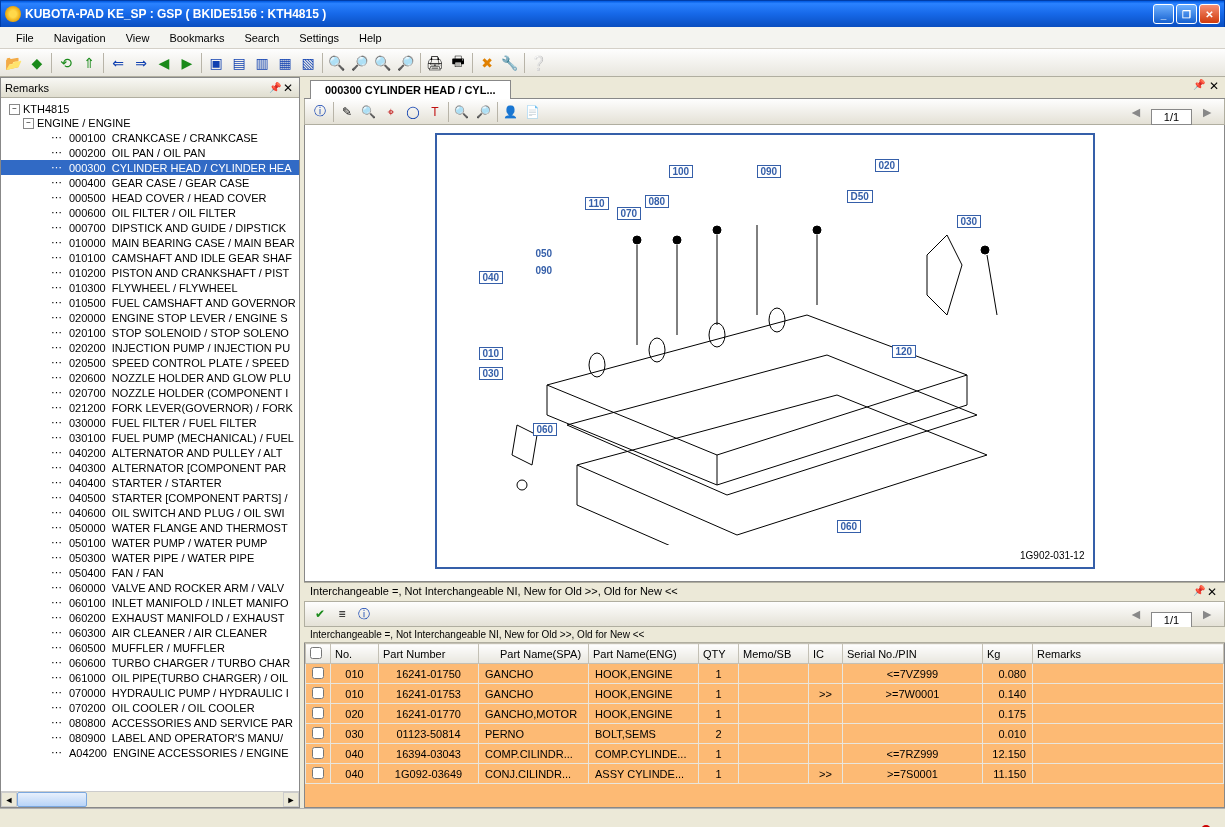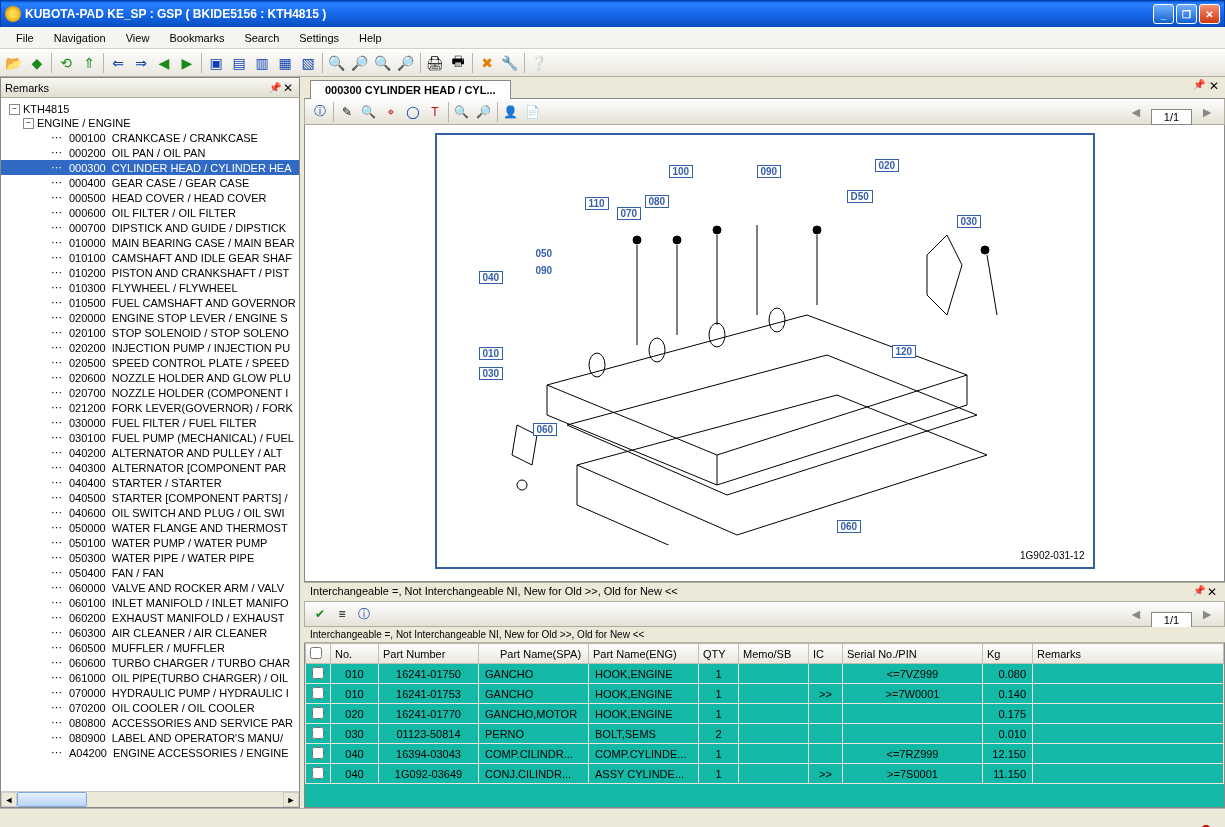--- a/index.html
+++ b/index.html
@@ -44,21 +44,21 @@
 .page-box{border:1px solid #888;background:#fff;padding:1px 12px;margin-top:11px;}
 .nav-arrow{font-size:14px;color:#888;padding:0 6px;}
 .diagram-area{flex:1;background:#fff;border:1px solid #888;border-top:none;padding:8px;display:flex;align-items:flex-start;justify-content:center;}
 .diagram{border:2px solid #355fa9;width:660px;height:436px;background:#fff;position:relative;}
 .callout{position:absolute;border:1px solid #355fa9;background:#fff;color:#355fa9;padding:0 3px;font-size:10px;font-weight:bold;}
 .engine-sketch{position:absolute;left:50px;top:90px;width:560px;height:320px;}
 .bottom-section{height:226px;display:flex;flex-direction:column;}
 .info-bar{background:#ece9d8;padding:2px 6px;font-size:10px;border-top:1px solid #b0aea0;display:flex;}
 .info-bar .pin{margin-left:auto;}
 .action-toolbar{background:linear-gradient(to bottom,#fefefe,#e4e1d6);height:26px;border:1px solid #b0aea0;display:flex;align-items:center;padding:0 4px;}
-.table-wrap{flex:1;background:#14b8a6;border:1px solid #888;border-top:none;overflow:hidden;}
+.table-wrap{flex:1;background:#fdba74;border:1px solid #888;border-top:none;overflow:hidden;}
 .parts-table{width:100%;border-collapse:collapse;font-size:11px;}
 .parts-table th{background:linear-gradient(to bottom,#fefefe,#e8e6de);border:1px solid #c4c0b4;padding:2px 4px;font-weight:normal;text-align:left;height:20px;}
 .parts-table td{border:1px solid #e8e6de;padding:2px 6px;height:20px;text-align:left;}
 .parts-table td.num{text-align:right;}
 .parts-table td.ctr{text-align:center;}
 .chk{width:12px;height:12px;}
 .statusbar{height:20px;background:#ece9d8;border-top:1px solid #b0b0b0;display:flex;align-items:flex-start;padding:16px 6px;font-size:11px;}
 .status-dot{width:10px;height:10px;border-radius:50%;background:#c00;margin-left:auto;margin-right:8px;}
 .blue{color:#1040b0;}
 .green{color:#1a8a1a;}

